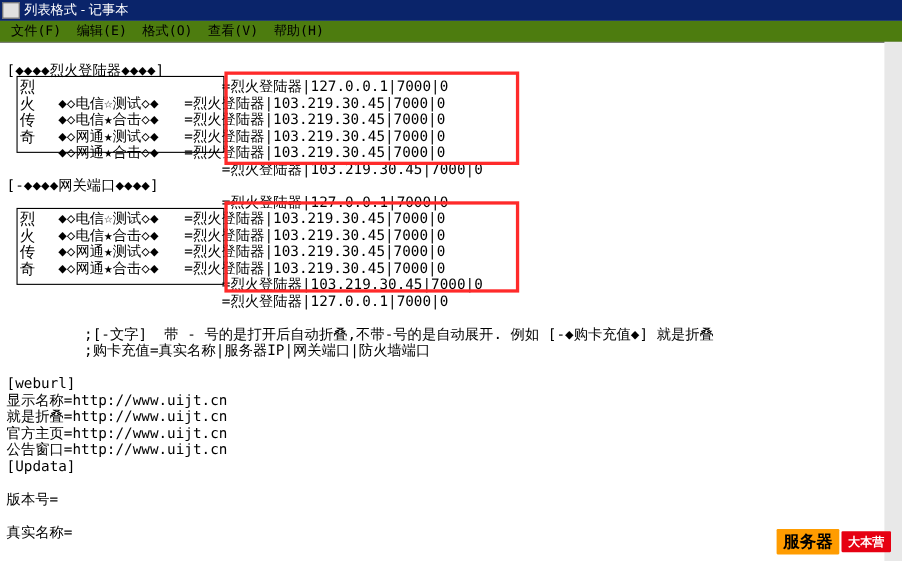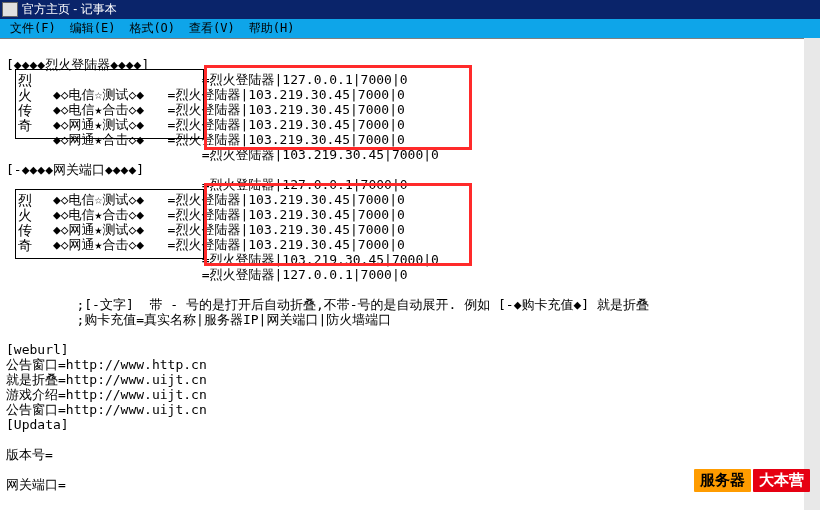--- a/index.html
+++ b/index.html
@@ -23,21 +23,21 @@
   }
   .titlebar .tb-icon {
     width: 14px; height: 13px;
     background: #e0e0e0;
     margin-right: 4px;
     border: 1px solid #666;
     display: inline-block;
   }
   .menubar {
     height: 19px;
-    background: #0ea5e9;
+    background: #4d7c0f;
     border-bottom: 1px solid #808080;
     display: flex;
     align-items: center;
     padding-left: 4px;
     font-size: 12px;
   }
   .menubar .m {
     padding: 1px 8px 1px 6px;
     cursor: default;
   }
@@ -67,53 +67,53 @@
     font-family: "SimSun","NSimSun",monospace;
     font-size: 14px;
     line-height: 15px;
     text-align: center;
     width: 14px;
     pointer-events: none;
   }
   .footer {
     position: absolute;
     right: 10px;
-    bottom: 18px;
+    bottom: 6px;
     display: flex;
     align-items: center;
     font-family: "Microsoft YaHei","SimHei",sans-serif;
   }
   .footer .b1 {
     background: #ff9c00;
     color: #000;
     font-weight: bold;
     padding: 2px 6px;
     font-size: 15px;
     border-radius: 1px;
   }
   .footer .b2 {
     background: #e60012;
     color: #fff;
     font-weight: bold;
     padding: 2px 6px;
-    font-size: 15px;
+    font-size: 11px;
     margin-left: 2px;
     border-radius: 1px;
   }
   .sb-right {
     position: absolute; top: 38px; right: 0; bottom: 0; width: 16px;
     background: #e8e8e8;
   }
 </style>
 </head>
 <body>
 
 <div class="titlebar">
   <span class="tb-icon"></span>
-  <span>官方主页 - 记事本</span>
+  <span>列表格式 - 记事本</span>
 </div>
 
 <div class="menubar">
   <span class="m">文件(F)</span>
   <span class="m">编辑(E)</span>
   <span class="m">格式(O)</span>
   <span class="m">查看(V)</span>
   <span class="m">帮助(H)</span>
 </div>
 
@@ -131,29 +131,29 @@
       <span>◆◇电信★合击◇◆</span>   <span>=烈火登陆器|103.219.30.45|7000|0</span>
       <span>◆◇网通★测试◇◆</span>   <span>=烈火登陆器|103.219.30.45|7000|0</span>
       <span>◆◇网通★合击◇◆</span>   <span>=烈火登陆器|103.219.30.45|7000|0</span>
                          <span>=烈火登陆器|103.219.30.45|7000|0</span>
                          <span>=烈火登陆器|127.0.0.1|7000|0</span>
 
          <span>;[-文字]  带 - 号的是打开后自动折叠,不带-号的是自动展开. 例如 [-◆购卡充值◆] 就是折叠</span>
          <span>;购卡充值=真实名称|服务器IP|网关端口|防火墙端口</span>
 
 <span>[weburl]</span>
-<span>公告窗口=http://www.http.cn</span>
+<span>显示名称=http://www.uijt.cn</span>
 <span>就是折叠=http://www.uijt.cn</span>
-<span>游戏介绍=http://www.uijt.cn</span>
+<span>官方主页=http://www.uijt.cn</span>
 <span>公告窗口=http://www.uijt.cn</span>
 <span>[Updata]</span>
 
 <span>版本号=</span>
 
-<span>网关端口=</span>
+<span>真实名称=</span>
 </div>
 
 <div class="side-overlay" style="left:15px; top:69px; width:189px; height:70px;"></div>
 <div class="side-label" style="left:18px; top:73px;">
     <div>烈</div>
     <div>火</div>
     <div>传</div>
     <div>奇</div>
   </div>
 

